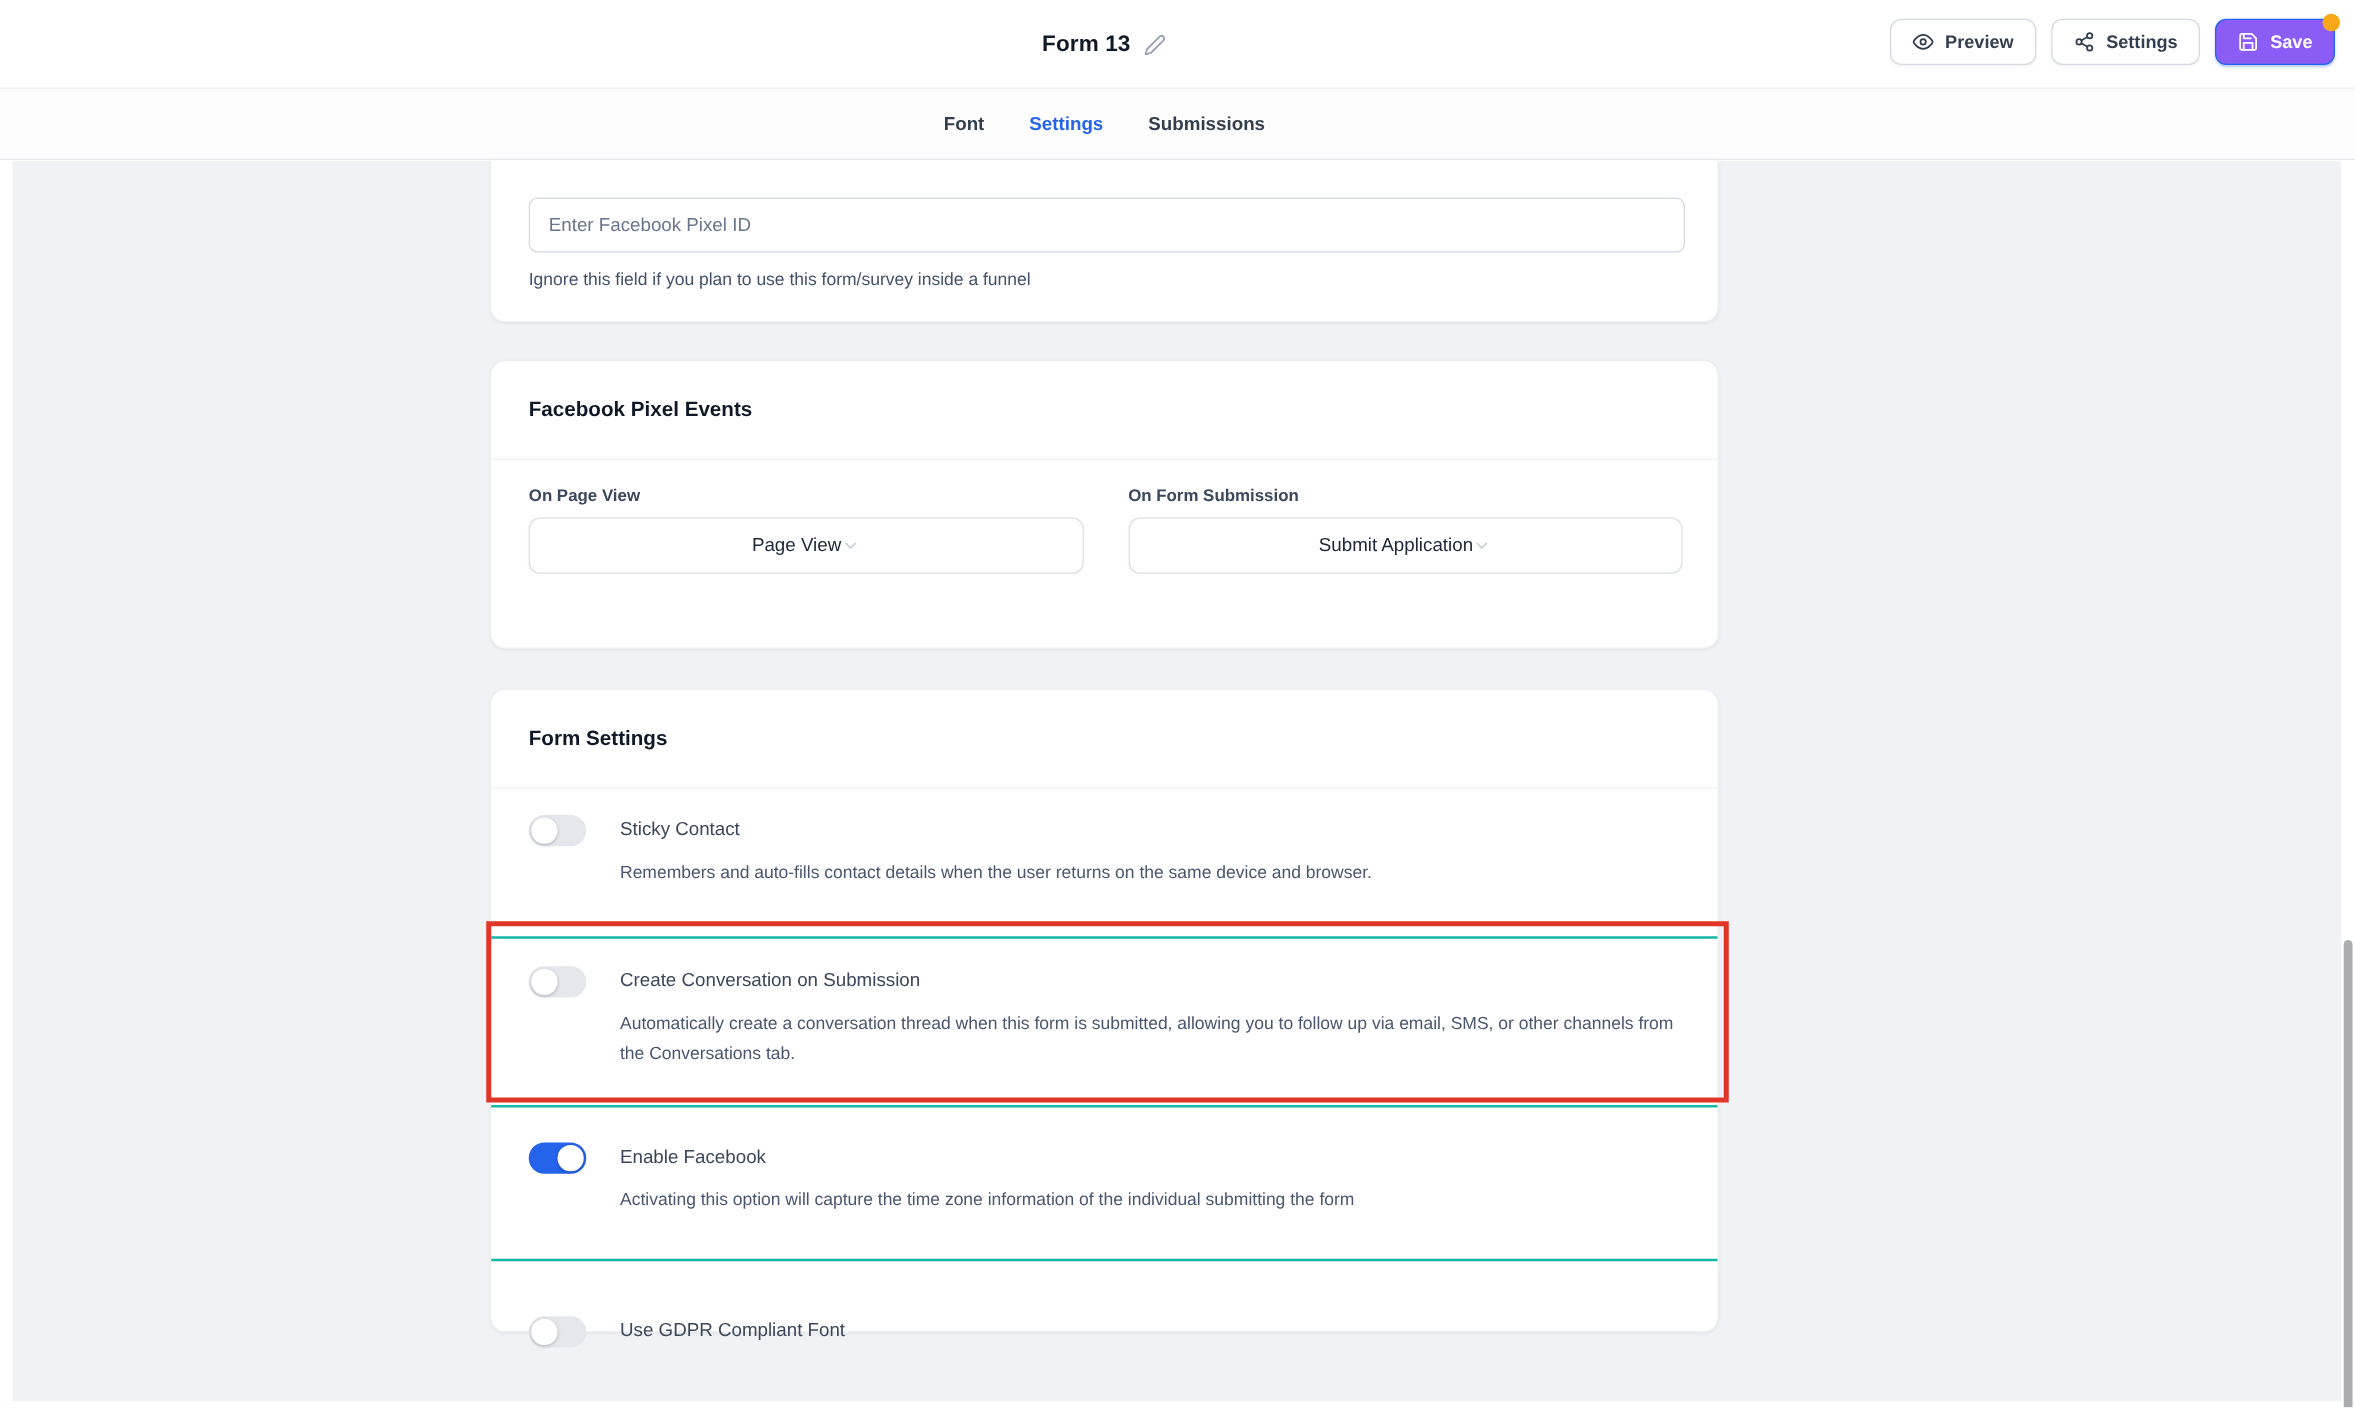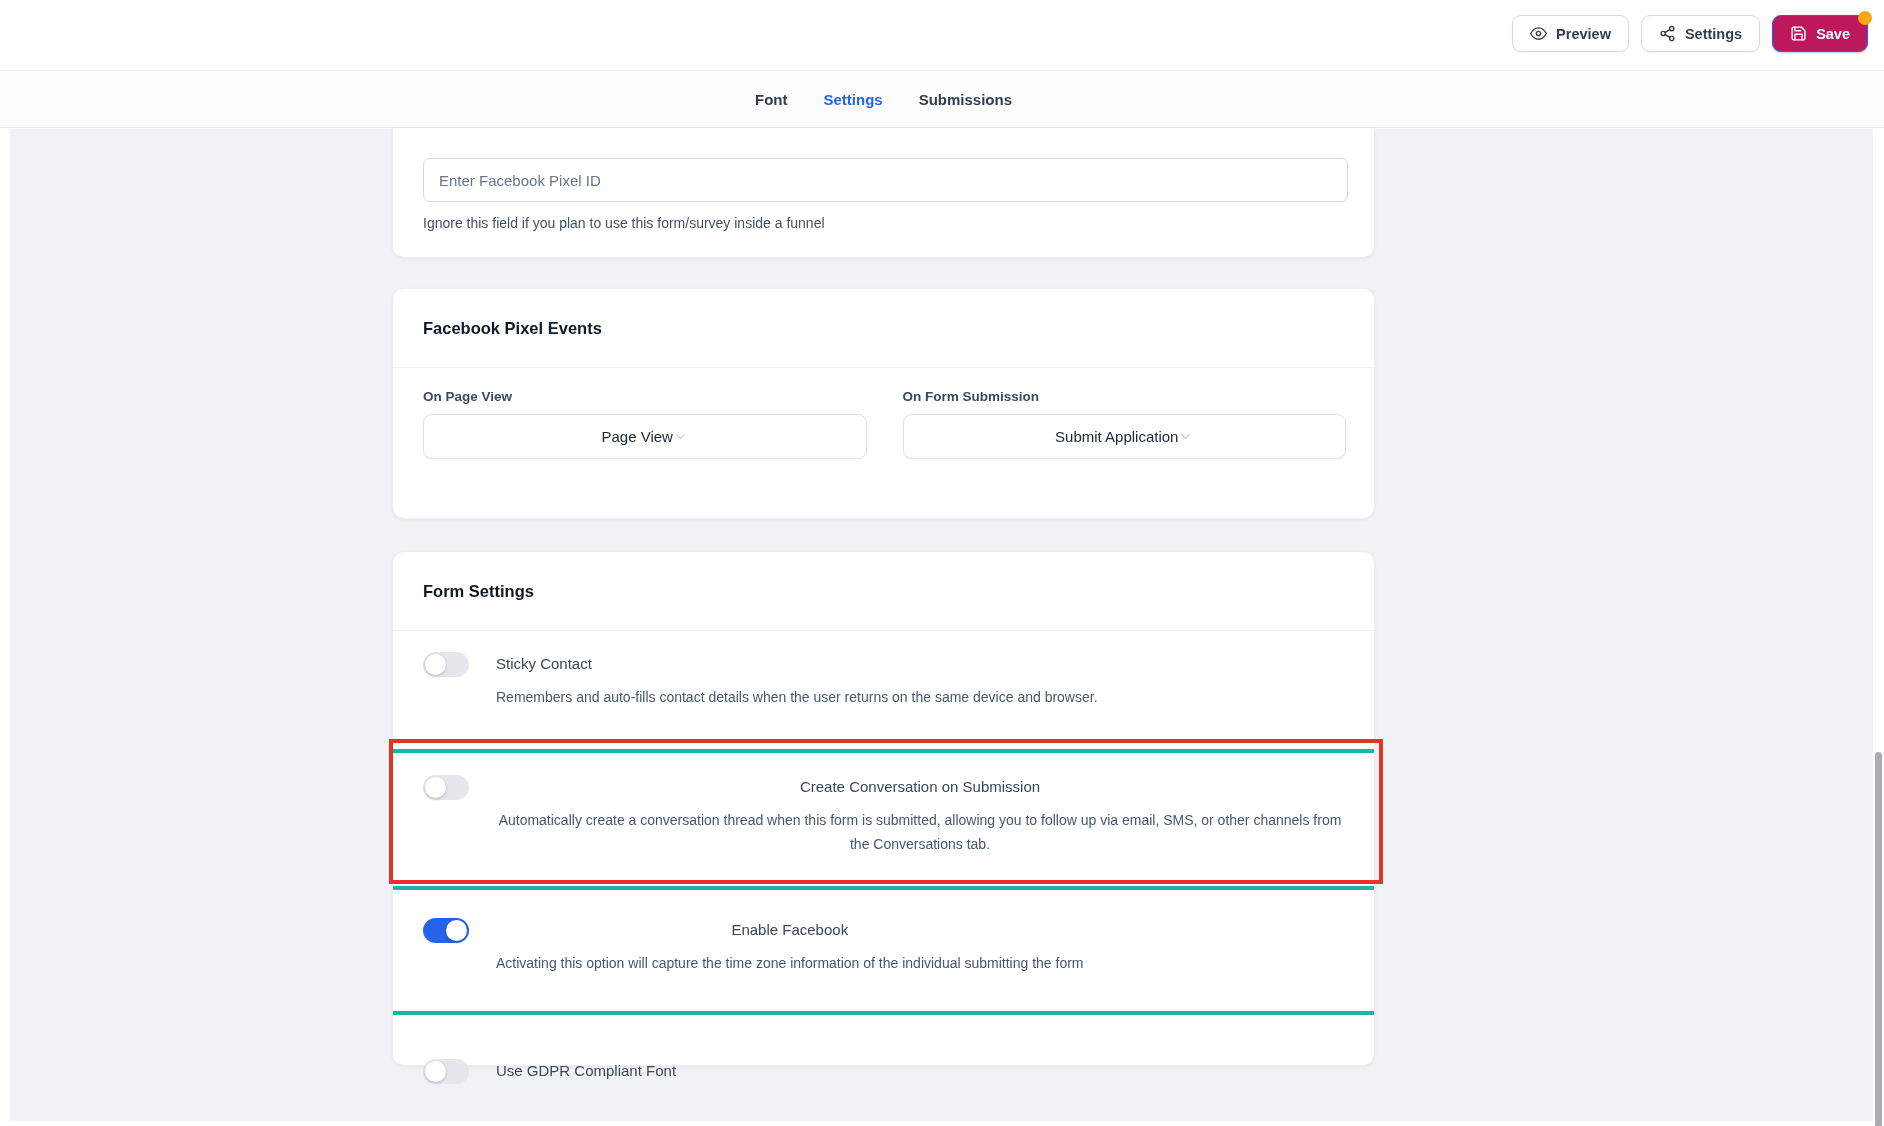--- a/index.html
+++ b/index.html
@@ -12,21 +12,21 @@
   .title-wrap { position:absolute; left:392px; width:983px; top:0; height:70px;
                 display:flex; align-items:center; justify-content:center; gap:11px; }
   .page-title { font-size:18px; font-weight:700; color:#101828; letter-spacing:.1px; }
   .pencil-icon { width:18px; height:18px; color:#98a2b3; margin-top:2px; }
 
   .header-actions { position:absolute; top:15px; right:16px; display:flex; gap:12px; align-items:center; }
   .btn { height:37px; border-radius:9px; display:flex; align-items:center; gap:9px;
          padding:0 17px; font-size:14.5px; font-weight:600; cursor:pointer; }
   .btn-outline { background:#fff; border:1px solid #d5dae1; color:#333e50;
                  box-shadow:0 1px 2px rgba(16,24,40,.04); }
-  .btn-primary { position:relative; background:#be185d; border:1px solid #2563eb; color:#fff;
+  .btn-primary { position:relative; background:#8b5cf6; border:1px solid #2563eb; color:#fff;
                  box-shadow:0 1px 2px rgba(37,99,235,.35); }
   .btn svg { width:17px; height:17px; }
   .notif-dot { position:absolute; top:-5px; right:-5px; width:14px; height:14px;
                border-radius:50%; background:#f8a718; }
 
   
   .tabbar { position:absolute; top:70px; left:0; right:0; height:58px; background:#fdfdfe;
             border-top:1px solid #eef0f3; border-bottom:1px solid #e4e7ec; }
   .tabs { position:absolute; left:392px; width:983px; height:100%;
           display:flex; align-items:center; justify-content:center; gap:36px; }
@@ -61,21 +61,21 @@
   .field-label { font-size:13.5px; font-weight:700; color:#3c485e; margin-bottom:10px; }
   .select { height:45px; border:1px solid #dde1e8; border-radius:9px; background:#fff;
             display:flex; align-items:center; justify-content:center;
             padding:0 16px; cursor:pointer; box-shadow:0 1px 2px rgba(16,24,40,.03); }
   .select-value { font-size:15px; color:#1d2637; }
   .chevron-icon { width:15px; height:15px; color:#c3c9d2; }
 
   
   #card-form-settings { top:551px; height:515px; }
   .toggle-row { position:relative; display:flex; align-items:flex-start; gap:27px; padding:21px 30px 40px; }
-  .toggle-row + .toggle-row { border-top:4px solid #14b8a6;text-align:center; }
+  .toggle-row + .toggle-row { border-top:2px solid #14b8a6; }
   .row-convo    { padding:22px 30px 30px; }
   .row-timezone { padding:28px 30px 36px; }
   .row-gdpr     { padding:44px 30px 37px; }
 
   .toggle { position:relative; width:46px; height:25px; border-radius:13px;
             background:#e5e7ec; flex:none; cursor:pointer; }
   .toggle::after { content:""; position:absolute; top:2px; left:2px; width:21px; height:21px;
                    border-radius:50%; background:#fff; box-shadow:0 1px 3px rgba(16,24,40,.25); }
   .toggle.on { background:#2563eb; }
   .toggle.on::after { left:auto; right:2px; }
@@ -88,20 +88,26 @@
   .highlight-box { display:none; position:absolute; top:-14px; bottom:2px; left:-4px; right:-9px;
                    border:4px solid #e13527; pointer-events:none; z-index:5; }
   .highlight-box.show { display:block; }
 </style>
 </head>
 <body>
 
 <div id="screen">
 
   <div class="header">
+    <div class="title-wrap">
+      <span class="page-title">Form 13</span>
+      <svg class="pencil-icon" viewBox="0 0 24 24" fill="none" stroke="currentColor" stroke-width="2" stroke-linecap="round" stroke-linejoin="round">
+        <path d="M17 3a2.828 2.828 0 1 1 4 4L7.5 20.5 2 22l1.5-5.5L17 3z"></path>
+      </svg>
+    </div>
     <div class="header-actions">
       <button class="btn btn-outline">
         <svg viewBox="0 0 24 24" fill="none" stroke="#333e50" stroke-width="2" stroke-linecap="round" stroke-linejoin="round">
           <path d="M1 12s4-8 11-8 11 8 11 8-4 8-11 8-11-8-11-8z"></path>
           <circle cx="12" cy="12" r="3"></circle>
         </svg>
         <span>Preview</span>
       </button>
       <button class="btn btn-outline">
         <svg viewBox="0 0 24 24" fill="none" stroke="#333e50" stroke-width="2" stroke-linecap="round" stroke-linejoin="round">

